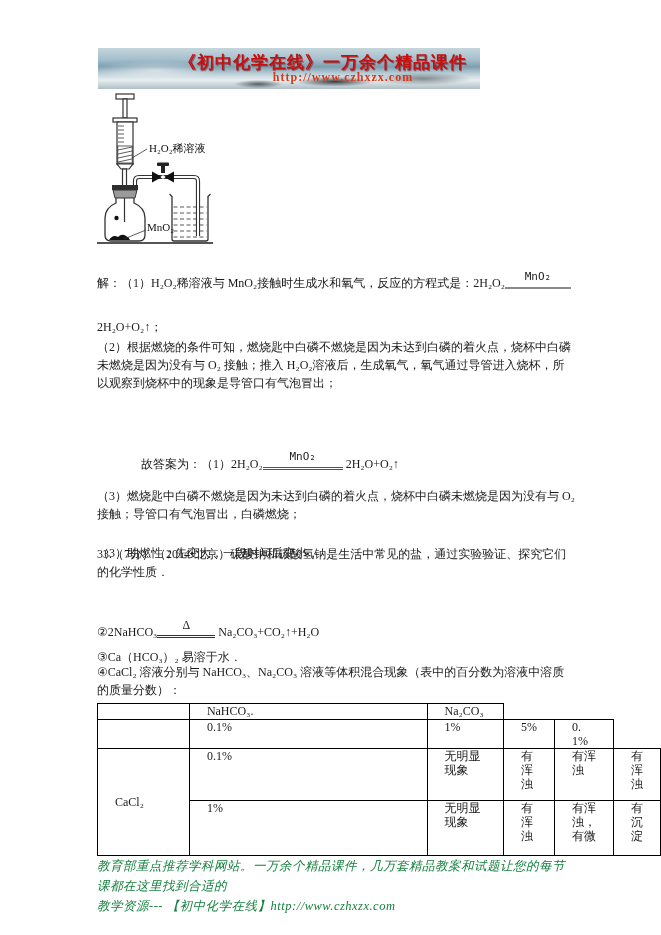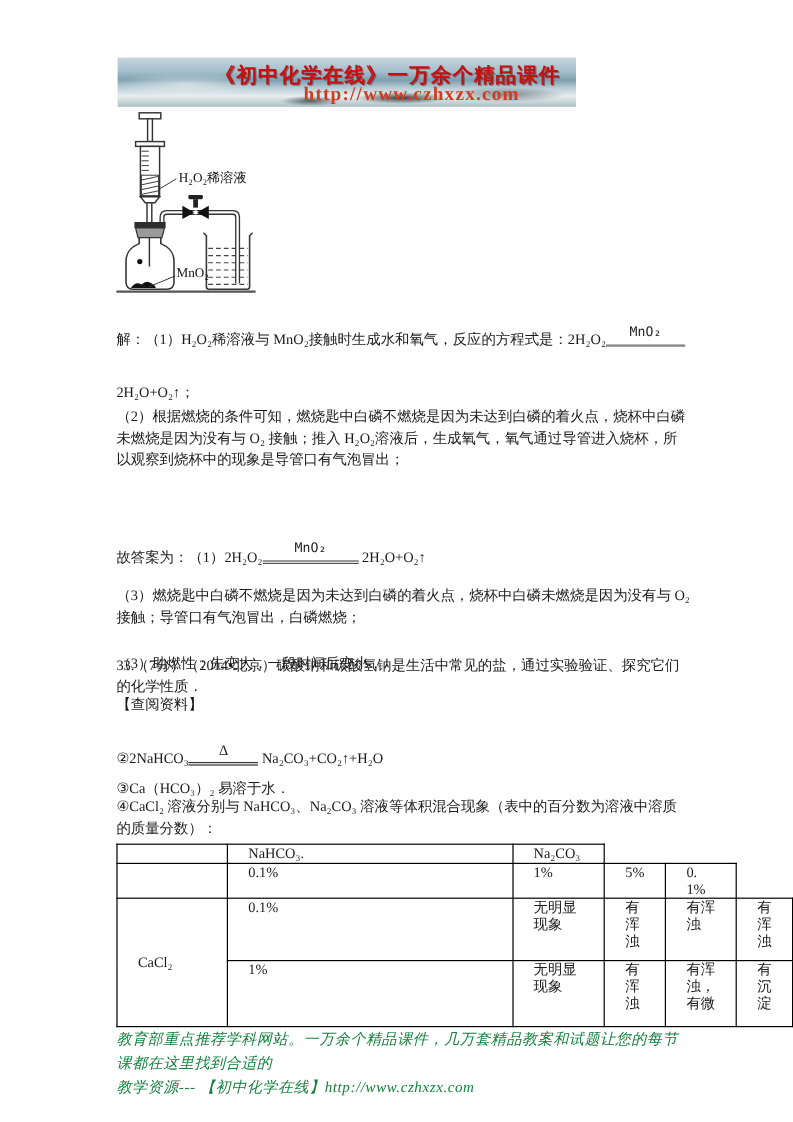--- a/index.html
+++ b/index.html
@@ -12,21 +12,21 @@
       radial-gradient(ellipse 55px 7px at 62% 82%, rgba(25,32,38,.85), rgba(25,32,38,0) 70%),
       radial-gradient(ellipse 35px 6px at 42% 88%, rgba(35,45,52,.7), rgba(35,45,52,0) 70%),
       radial-gradient(ellipse 70px 9px at 85% 75%, rgba(45,60,68,.55), rgba(45,60,68,0) 70%),
       radial-gradient(ellipse 90px 14px at 15% 55%, rgba(255,255,255,.55), rgba(255,255,255,0) 70%),
       linear-gradient(180deg,#c6d5dc 0%,#a4bfcc 28%,#7d9fb1 46%,#b9cdd5 62%,#e8eef0 78%,#aebfc7 100%);
   }
   .banner-title{position:absolute;left:70px;top:3px;width:310px;text-align:center;
     font-size:17px;font-weight:bold;color:#c60f0f;letter-spacing:1px;
     text-shadow:1px 1px 0 rgba(90,0,0,.45);white-space:nowrap;}
   .banner-url{position:absolute;left:110px;top:22px;width:270px;text-align:center;
-    font-size:16px;font-weight:bold;color:#d43a1c;letter-spacing:1px;white-space:nowrap;}
+    font-size:12px;font-weight:bold;color:#d43a1c;letter-spacing:1px;white-space:nowrap;}
   
   .para{left:97px;width:478px;font-size:12px;line-height:18px;}
   .rxn{display:inline-block;position:relative;vertical-align:-2px;height:15px;}
   .rxn .cond{position:absolute;left:50%;transform:translateX(-50%);bottom:1px;
     font-family:"DejaVu Sans Mono",monospace;font-size:11px;white-space:nowrap;color:#222;}
   .rxn1{width:66px;border-bottom:2px solid #8a8a8a;}
   .rxn2{width:80px;border-bottom:3px double #555;}
   .rxn3{width:58px;border-bottom:3px double #333;height:18px;}
   .rxn3 .cond{font-family:"Liberation Serif",serif;font-size:12px;}
   
@@ -120,28 +120,27 @@
     <text x="52" y="141" font-size="11" fill="#111">MnO₂</text>
   </svg>
 
   <div class="abs para" style="top:272px;">
     <span>解：（1）H₂O₂稀溶液与 MnO₂接触时生成水和氧气，反应的方程式是：2H₂O₂</span><span class="rxn rxn1"><span class="cond">MnO₂</span></span>
   </div>
   <div class="abs para" style="top:318px;">2H₂O+O₂↑；</div>
 
   <div class="abs para" style="top:338px;">（2）根据燃烧的条件可知，燃烧匙中白磷不燃烧是因为未达到白磷的着火点，烧杯中白磷未燃烧是因为没有与 O₂ 接触；推入 H₂O₂溶液后，生成氧气，氧气通过导管进入烧杯，所以观察到烧杯中的现象是导管口有气泡冒出；</div>
 
-  <div class="abs para" style="top:452px;">
+  <div class="abs para" style="top:452px;margin-left:44px;">
     <span>故答案为：（1）2H₂O₂</span><span class="rxn rxn2"><span class="cond">MnO₂</span></span> <span>2H₂O+O₂↑</span>
   </div>
   <div class="abs para" style="top:487px;">（3）燃烧匙中白磷不燃烧是因为未达到白磷的着火点，烧杯中白磷未燃烧是因为没有与 O₂ 接触；导管口有气泡冒出，白磷燃烧；</div>
   <div class="abs para" style="top:544px;">（3）助燃性；先变大，一段时间后变小．</div>
 
   <div class="abs para" style="top:545px;">33.（7分）（2014•北京）碳酸钠和碳酸氢钠是生活中常见的盐，通过实验验证、探究它们的化学性质．</div>
-  <div class="abs para" style="top:578px;">【查阅资料】</div>
   <div class="abs para" style="top:617px;">
     <span>②2NaHCO₃</span><span class="rxn rxn3"><span class="cond">Δ</span></span> <span>Na₂CO₃+CO₂↑+H₂O</span>
   </div>
   <div class="abs para" style="top:663px;">④CaCl₂ 溶液分别与 NaHCO₃、Na₂CO₃ 溶液等体积混合现象（表中的百分数为溶液中溶质的质量分数）：</div>
   <div class="abs para" style="top:648px;">③Ca（HCO₃）₂ 易溶于水．</div>
 
   <table class="abs mixtable" style="left:97px;top:703px;">
     <colgroup>
       <col style="width:93px">
         <col style="width:242px">

